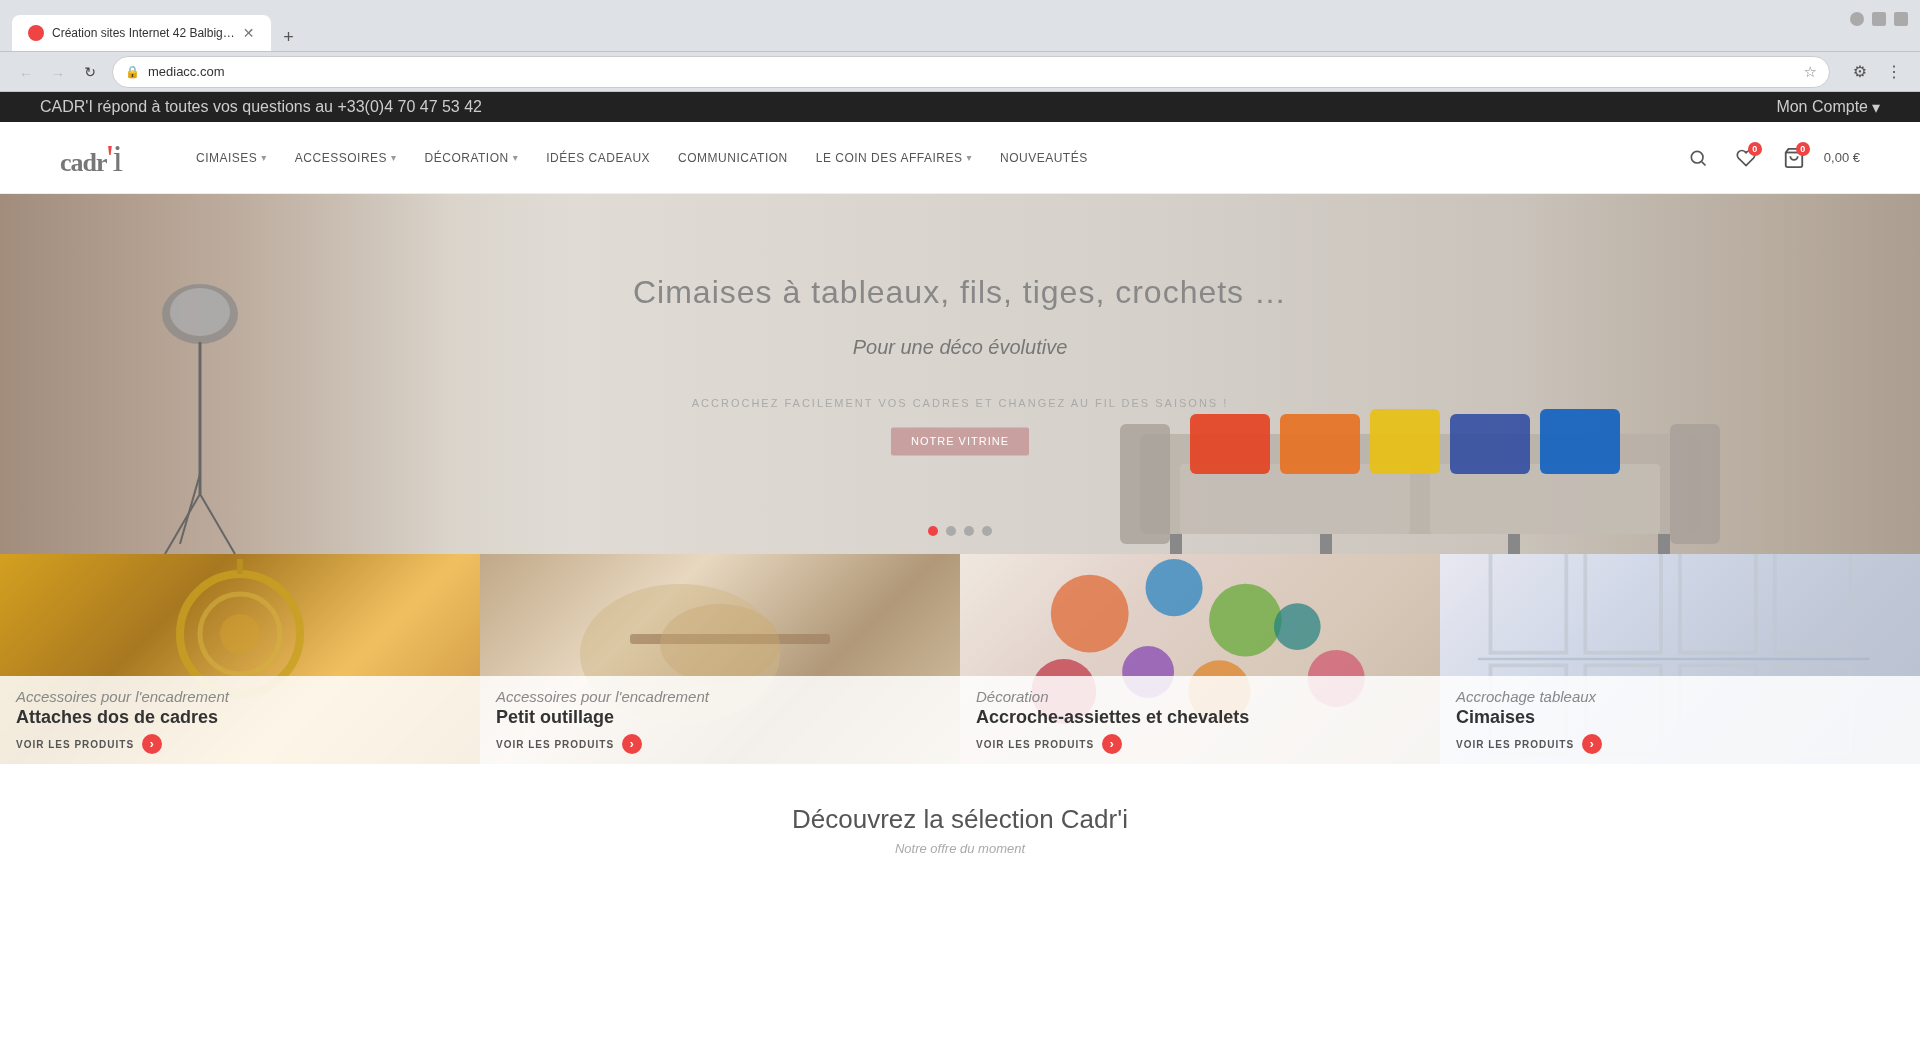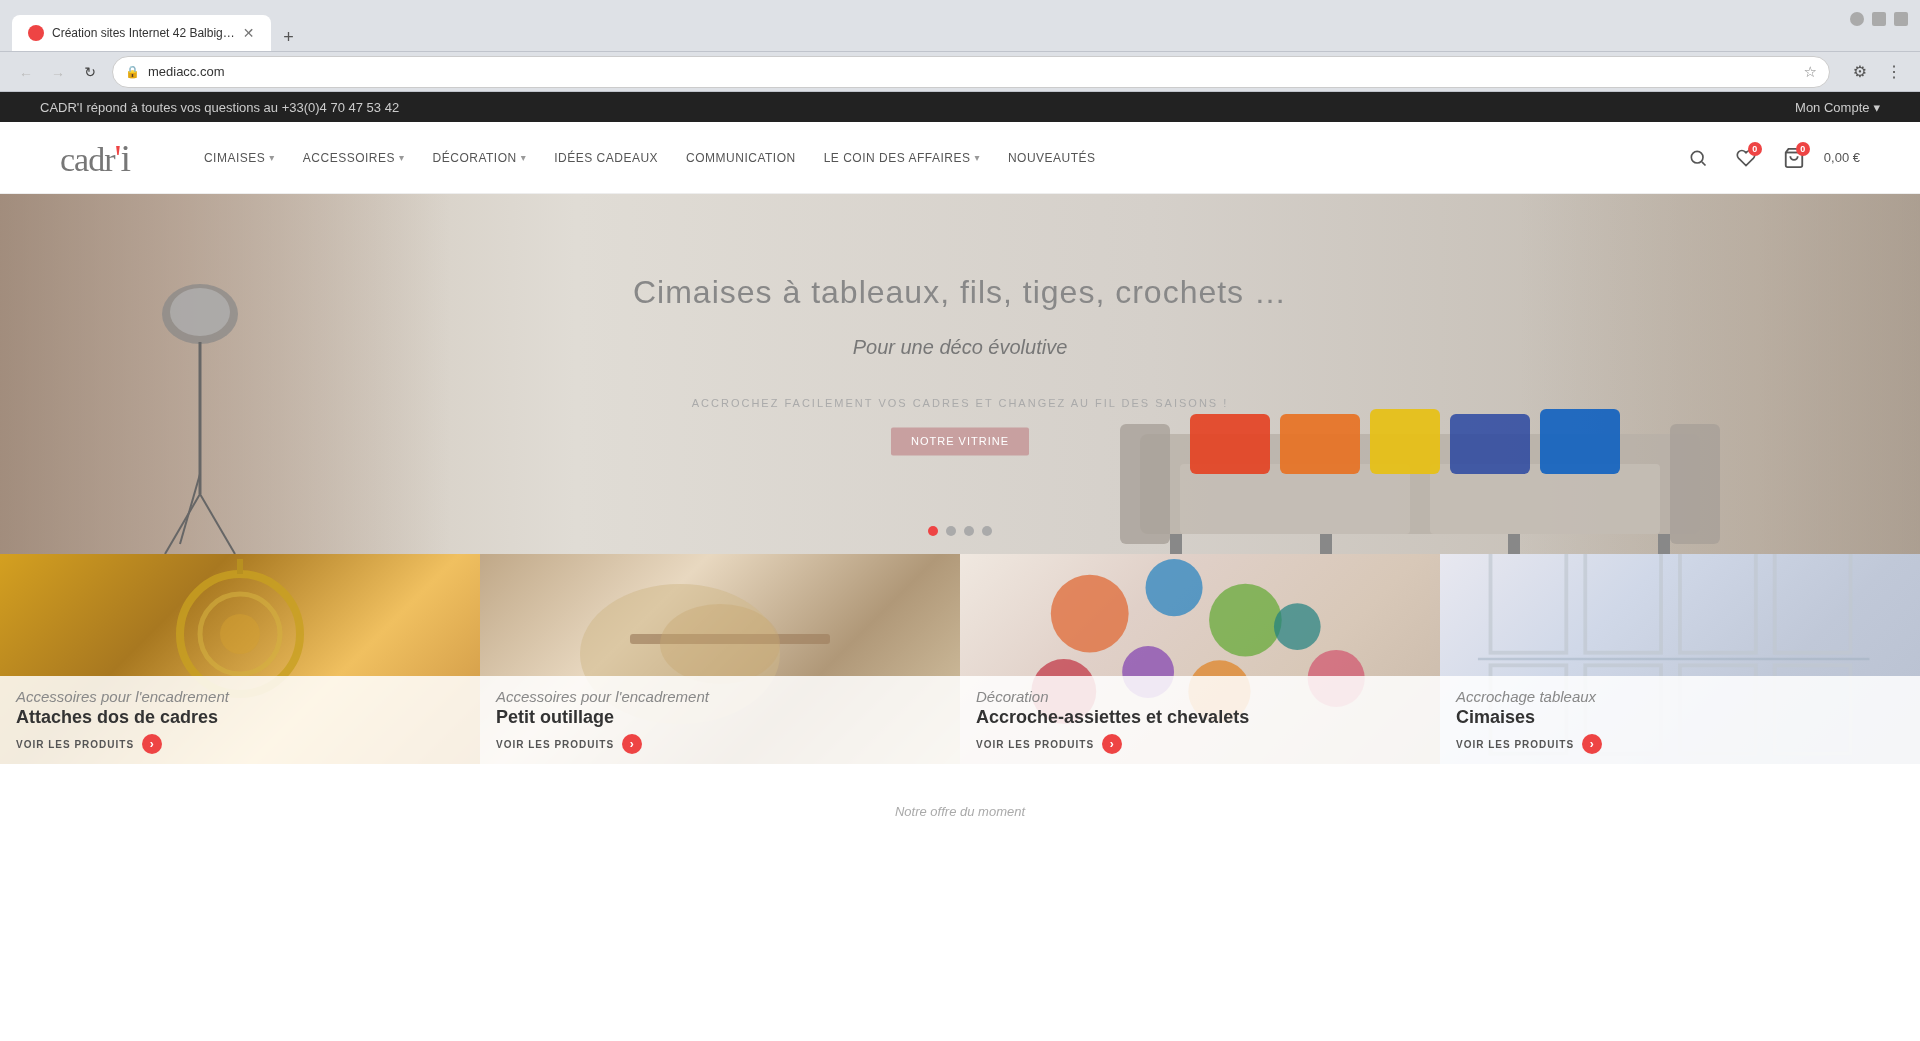--- a/index.html
+++ b/index.html
@@ -122,21 +122,21 @@
 
     
     .top-bar {
       background: #222;
       color: #ccc;
       height: 30px;
       display: flex;
       align-items: center;
       justify-content: space-between;
       padding: 0 40px;
-      font-size: 13px;
+      font-size: 16px;
     }
     .top-bar-left {}
     .top-bar-right {
       display: flex;
       align-items: center;
       gap: 4px;
     }
     .top-bar-right span { color: #ccc; }
 
     
@@ -430,21 +430,21 @@
   <div class="top-bar-left">CADR'I répond à toutes vos questions au +33(0)4 70 47 53 42</div>
   <div class="top-bar-right">
     <span>Mon Compte</span>
     <span>▾</span>
   </div>
 </div>
 
 <header class="site-header">
   <div class="logo-wrap">
     <div class="logo">
-      <span style="color:#777;font-weight:400;font-size:34px;font-family:Georgia,serif;">cadr</span><span style="color:#e44;font-size:38px;font-family:Georgia,serif;">'</span><span style="color:#777;font-weight:300;font-size:38px;font-family:Georgia,serif;">i</span>
+      <span style="color:#777;font-weight:700;font-size:26px;font-family:Georgia,serif;">cadr</span><span style="color:#e44;font-size:38px;font-family:Georgia,serif;">'</span><span style="color:#777;font-weight:300;font-size:38px;font-family:Georgia,serif;">i</span>
     </div>
   </div>
 
   <nav class="main-nav">
     <div class="nav-item">
       <span>CIMAISES</span>
       <span class="nav-chevron">▾</span>
     </div>
     <div class="nav-item">
       <span>ACCESSOIRES</span>
@@ -637,14 +637,15 @@
       <div class="card-link">
         <span>VOIR LES PRODUITS</span>
         <div class="card-link-arrow">›</div>
       </div>
     </div>
   </div>
 
 </div>
 
 <div class="selection-section">
+  <div class="selection-title">Découvrez la sélection Cadr'i</div>
   <div class="selection-sub">Notre offre du moment</div>
 </div>
 
 </body></html>

